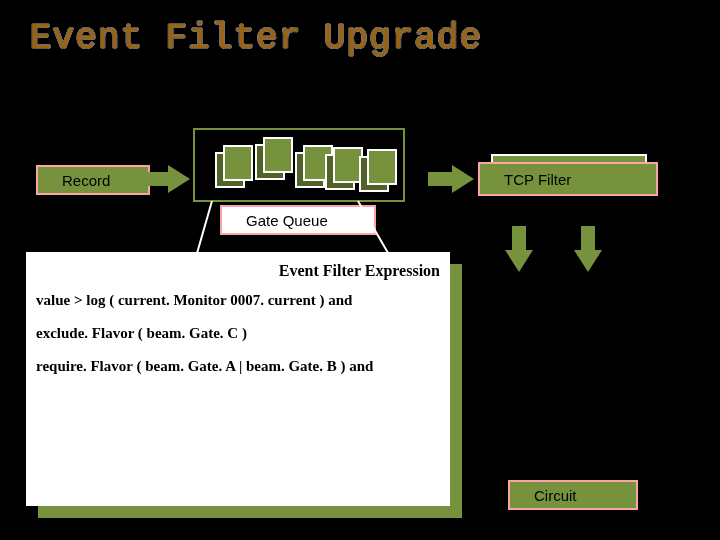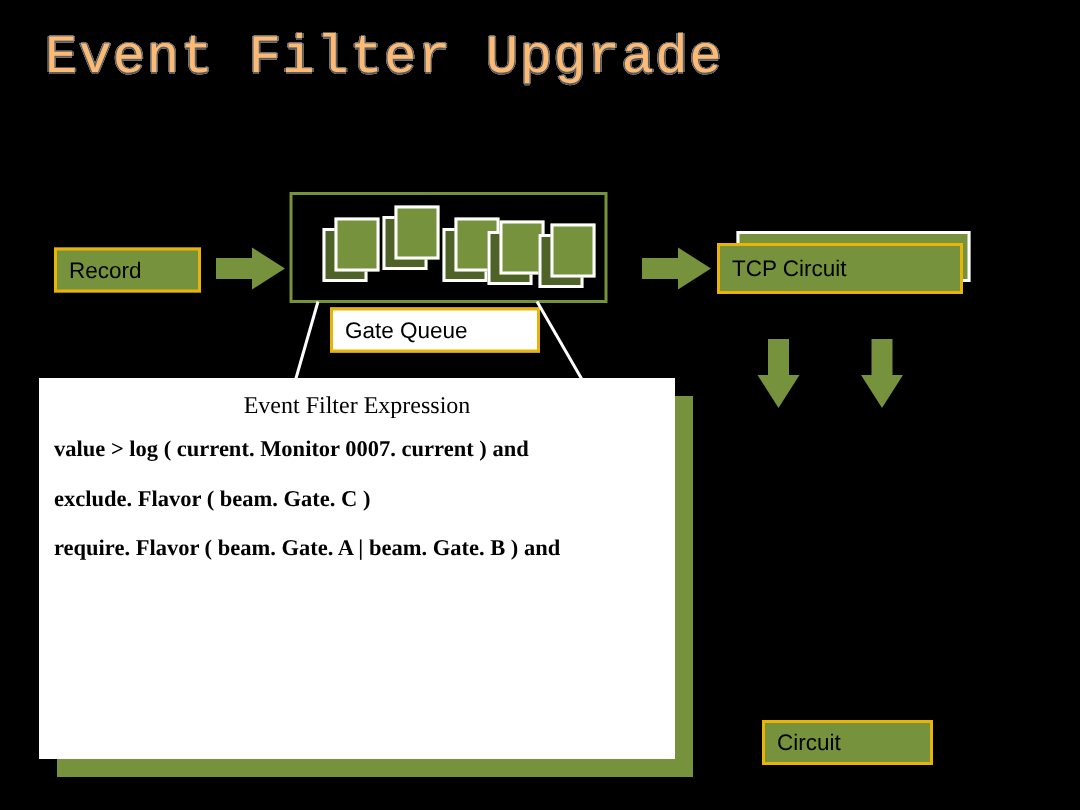--- a/index.html
+++ b/index.html
@@ -1,36 +1,36 @@
 <!DOCTYPE html>
 <html><head>
 <meta charset="utf-8">
 <style>
   body{margin:0;background:#000;width:720px;height:540px;font-family:Verdana,Geneva,sans-serif;overflow:hidden;position:relative}
-  .title{position:absolute;left:30px;top:18px;color:#fdba74;font-family:"Courier New",monospace;font-size:36px;letter-spacing:1px;font-weight:normal}
+  .title{position:absolute;left:30px;top:18px;color:#a16207;font-family:"Courier New",monospace;font-size:36px;letter-spacing:1px;font-weight:normal}
   .title::before{content:attr(data-text);position:absolute;left:0;top:0;color:#fff;z-index:-1;text-shadow:1px 0 #fff,-1px 0 #fff,0 1px #fff,0 -1px #fff}
   .title{text-shadow:0 0 1px #888, 1px 0 #555, -1px 0 #555, 0 1px #555, 0 -1px #555}
 
-  .box{position:absolute;background:#76923C;border:2px solid #eab308;color:#000;font-size:15px;display:flex;align-items:center;padding-left:8px}
+  .box{position:absolute;background:#76923C;border:2px solid #fca5a5;color:#000;font-size:15px;display:flex;align-items:center;padding-left:24px}
   .box.white{background:#fff;color:#000}
 
   #record   {left:36px; top:165px;width:86px; height:26px}
   #queue    {left:220px;top:205px;width:128px;height:26px}
   #tcp      {left:478px;top:162px;width:152px;height:30px}
   #tcpsh    {position:absolute;left:491px;top:154px;width:152px;height:30px;background:#76923C;border:2px solid #fff}
   #discard  {left:508px;top:480px;width:102px;height:26px}
 
   .queueFrame{position:absolute;left:193px;top:128px;width:208px;height:70px;border:2px solid #76923C;background:#000}
   .cube{position:absolute;width:26px;height:32px;background:#4F6228;border:2px solid #fff}
   .cube::after{content:"";position:absolute;left:6px;top:-9px;width:26px;height:32px;background:#76923C;border:2px solid #fff}
 
   
   #exprShadow{position:absolute;left:38px;top:264px;width:424px;height:254px;background:#76923C}
   #expr{position:absolute;left:26px;top:252px;width:424px;height:254px;background:#fff;color:#000;padding:6px 10px;box-sizing:border-box;font-family:"Times New Roman",serif;font-size:15px}
-  #expr h3{font-size:16px;font-weight:normal;text-align:center;margin:4px 0 12px 0;font-family:"Times New Roman",serif}
+  #expr h3{font-size:16px;font-weight:bold;text-align:right;margin:4px 0 12px 0;font-family:"Times New Roman",serif}
   #expr p{margin:0 0 16px 0;font-weight:bold}
 
   
   .arrowR{position:absolute;width:0;height:0;border-top:14px solid transparent;border-bottom:14px solid transparent;border-left:22px solid #76923C}
   .arrowR::before{content:"";position:absolute;left:-46px;top:-7px;width:24px;height:14px;background:#76923C}
   .arrowD{position:absolute;width:0;height:0;border-left:14px solid transparent;border-right:14px solid transparent;border-top:22px solid #76923C}
   .arrowD::before{content:"";position:absolute;left:-7px;top:-46px;width:14px;height:24px;background:#76923C}
 
   #ar1{left:168px;top:165px}
   #ar2{left:452px;top:165px}
@@ -56,21 +56,21 @@
   <div class="cube" style="left:60px;top:14px"></div>
   <div class="cube" style="left:100px;top:22px"></div>
   <div class="cube" style="left:130px;top:24px"></div>
   <div class="cube" style="left:164px;top:26px"></div>
 </div>
 <div class="box white" id="queue">Gate Queue</div>
 
 <div id="ar2" class="arrowR"></div>
 
 <div id="tcpsh"></div>
-<div class="box" id="tcp">TCP Circuit</div>
+<div class="box" id="tcp">TCP Filter</div>
 
 <div id="ad1" class="arrowD"></div>
 <div id="ad2" class="arrowD"></div>
 
 <div id="co1" class="co"></div>
 <div id="co2" class="co"></div>
 
 <div id="exprShadow"></div>
 <div id="expr">
   <h3>Event Filter Expression</h3>

